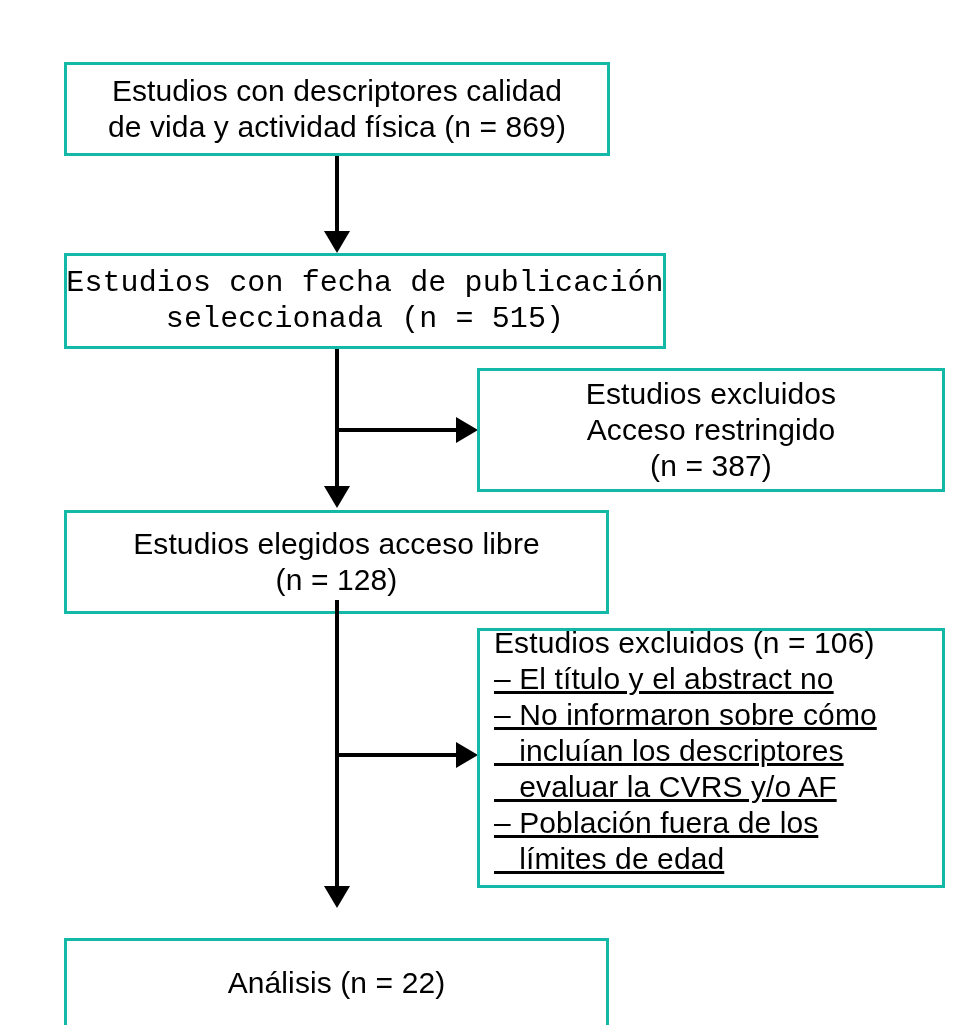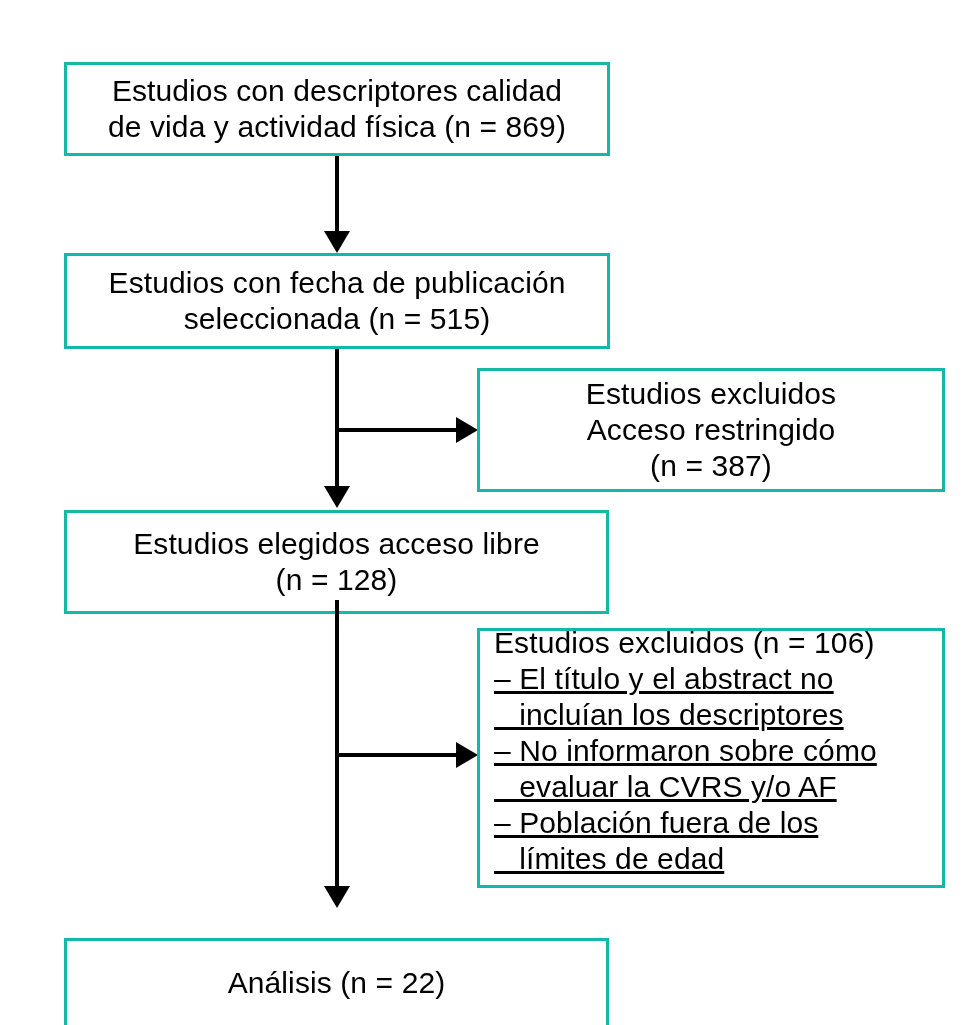--- a/index.html
+++ b/index.html
@@ -81,21 +81,21 @@
 <div id="flow-root">
 
   <div class="node" style="left:64px; top:62px; width:546px; height:94px;">
     <span class="line">Estudios con descriptores calidad</span>
     <span class="line">de vida y actividad física (n = 869)</span>
   </div>
 
   <div class="vline" style="left:335px; top:156px; height:78px;"></div>
   <div class="arrow-down" style="left:324px; top:231px;"></div>
 
-  <div class="node" style="left:64px; top:253px; width:546px; height:96px;">
+  <div class="node" style="left:64px; top:253px; width:602px; height:96px;font-family:Liberation Mono, monospace;">
     <span class="line">Estudios con fecha de publicación</span>
     <span class="line">seleccionada (n = 515)</span>
   </div>
 
   <div class="vline" style="left:335px; top:349px; height:139px;"></div>
   <div class="arrow-down" style="left:324px; top:486px;"></div>
 
   <div class="hline" style="left:335px; top:428px; width:124px;"></div>
   <div class="arrow-right" style="left:456px; top:417px;"></div>
 
@@ -112,22 +112,22 @@
 
   <div class="vline" style="left:335px; top:600px; height:288px;"></div>
   <div class="arrow-down" style="left:324px; top:886px;"></div>
 
   <div class="hline" style="left:335px; top:753px; width:124px;"></div>
   <div class="arrow-right" style="left:456px; top:742px;"></div>
 
   <div class="node listbox" style="left:477px; top:628px; width:468px; height:260px;">
     <span class="line">Estudios excluidos (n = 106)</span>
     <span class="bullet-line">– El título y el abstract no</span>
+    <span class="bullet-line">– No informaron sobre cómo</span>
     <span class="bullet-line">   incluían los descriptores</span>
-    <span class="bullet-line">– No informaron sobre cómo</span>
     <span class="bullet-line">   evaluar la CVRS y/o AF</span>
     <span class="bullet-line">– Población fuera de los</span>
     <span class="bullet-line">   límites de edad</span>
   </div>
 
   <div class="node" style="left:64px; top:910px; width:545px; height:90px;margin-top:28px;">
     <span class="line">Análisis (n = 22)</span>
   </div>
 
 </div>

